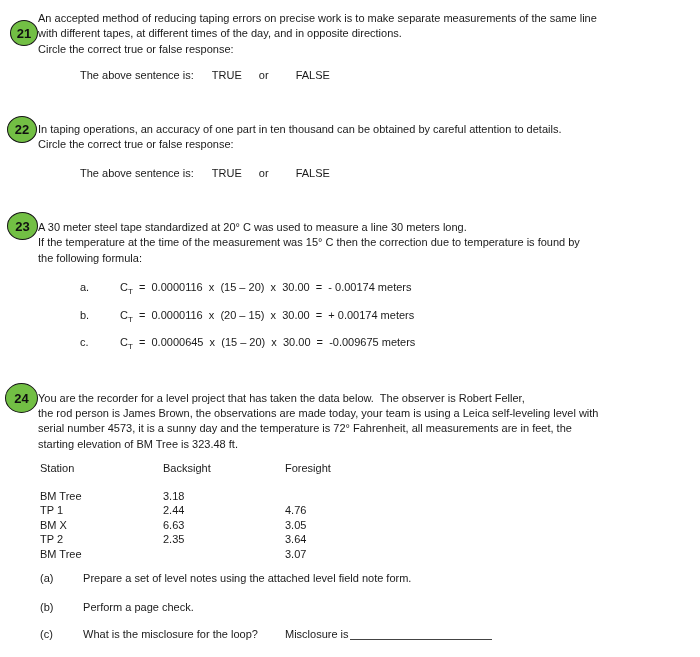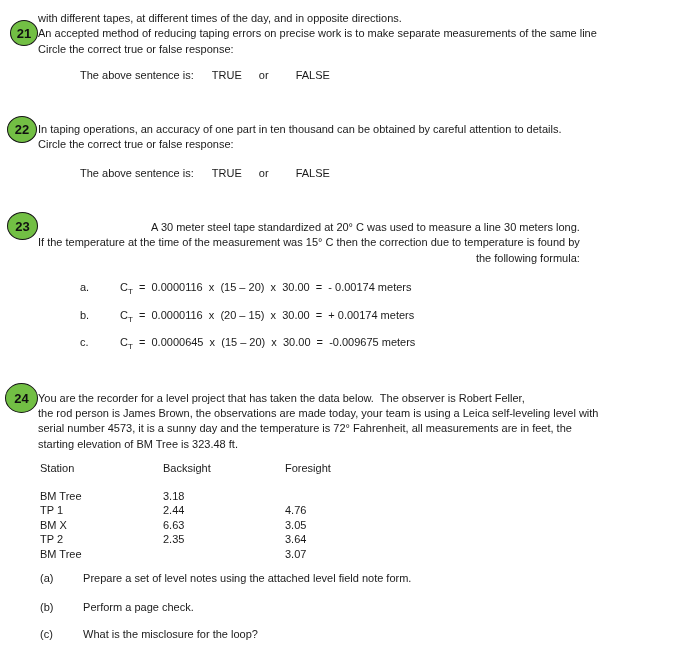--- a/index.html
+++ b/index.html
@@ -33,22 +33,22 @@
 </style>
 </head>
 <body>
 
 <div class="page">
 
   <div class="badge" style="left:10px; top:20px; width:28px; height:26px;">
     <span>21</span>
   </div>
   <div class="abs" style="left:38px; top:11px;">
+    <div class="line">An accepted method of reducing taping errors on precise work is to make separate measurements of the same line</div>
     <div class="line">with different tapes, at different times of the day, and in opposite directions.</div>
-    <div class="line">An accepted method of reducing taping errors on precise work is to make separate measurements of the same line</div>
     <div class="line">Circle the correct true or false response:</div>
   </div>
   <div class="tf-row" style="left:80px; top:69px;">
     <span>The above sentence is:</span>
     <span class="tf-true">TRUE</span>
     <span class="tf-or">or</span>
     <span class="tf-false">FALSE</span>
   </div>
 
   <div class="badge" style="left:7px; top:116px; width:30px; height:27px;">
@@ -61,21 +61,21 @@
   <div class="tf-row" style="left:80px; top:167px;">
     <span>The above sentence is:</span>
     <span class="tf-true">TRUE</span>
     <span class="tf-or">or</span>
     <span class="tf-false">FALSE</span>
   </div>
 
   <div class="badge" style="left:7px; top:212px; width:31px; height:28px;">
     <span>23</span>
   </div>
-  <div class="abs" style="left:38px; top:220px;text-align:right;">
+  <div class="abs" style="left:38px; top:220px;">
     <div class="line">A 30 meter steel tape standardized at 20° C was used to measure a line 30 meters long.</div>
     <div class="line">If the temperature at the time of the measurement was 15° C then the correction due to temperature is found by</div>
     <div class="line">the following formula:</div>
   </div>
   <div class="abs" style="left:80px; top:281px;">
     <div class="opt">
       <span class="opt-letter">a.</span><span class="formula"><span>C</span><sub>T</sub><span>  =  0.0000116  x  (15 – 20)  x  30.00  =  - 0.00174 meters</span></span>
     </div>
     <div class="opt">
       <span class="opt-letter">b.</span><span class="formula"><span>C</span><sub>T</sub><span>  =  0.0000116  x  (20 – 15)  x  30.00  =  + 0.00174 meters</span></span>
@@ -132,15 +132,18 @@
     <span class="item-label">(b)</span>
     <span>Perform a page check.</span>
   </div>
   <div class="item abs" style="left:40px; top:572px;">
     <span class="item-label">(a)</span>
     <span>Prepare a set of level notes using the attached level field note form.</span>
   </div>
   <div class="item abs" style="left:40px; top:628px; width:640px;">
     <span class="item-label">(c)</span>
     <span>What is the misclosure for the loop?</span>
+    <span class="mis">
+      <span>Misclosure is</span><span class="blank"></span>
+    </span>
   </div>
 
 </div>
 
 </body></html>

